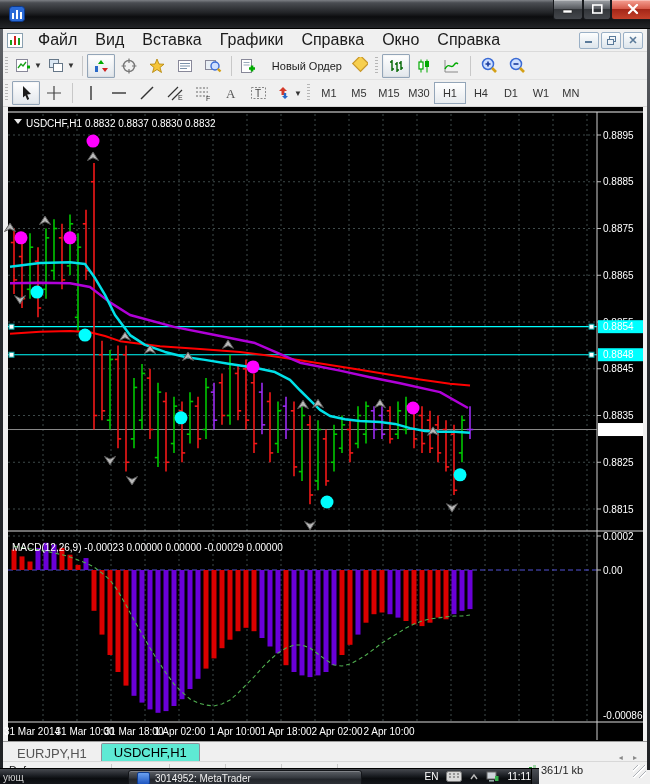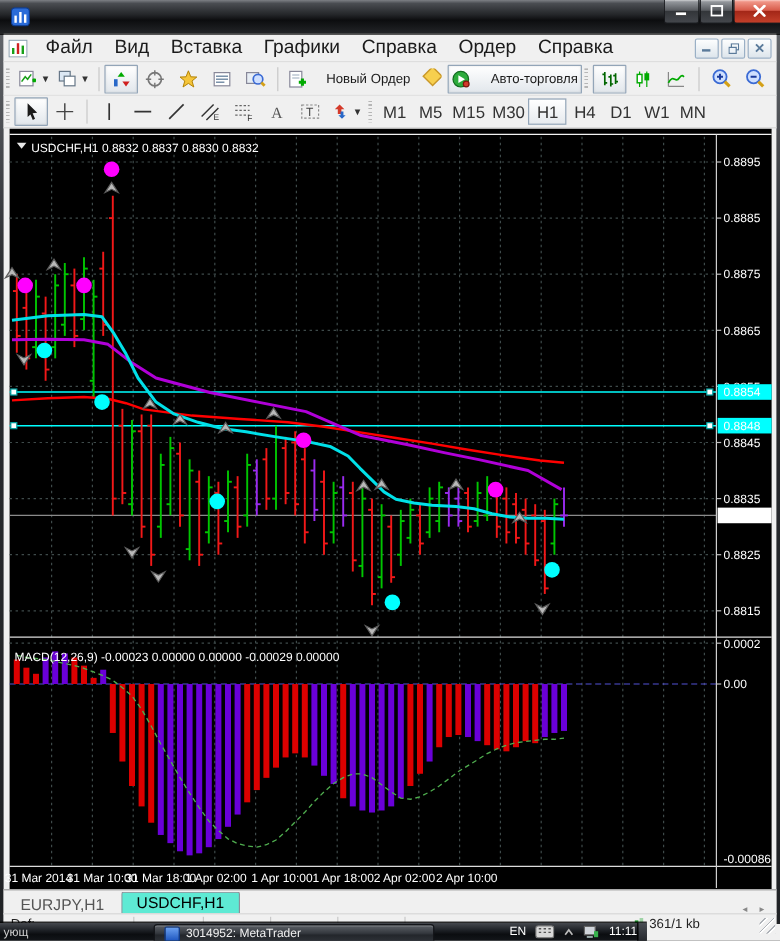--- a/index.html
+++ b/index.html
@@ -32,21 +32,21 @@
   .toolbar{left:3px;width:644px;background:#f0f0f0;display:flex;align-items:center}
   #toolbar1{top:52px;height:27px;border-bottom:1px solid #e2e2e2}
   #toolbar2{top:80px;height:26px;border-bottom:1px solid #d6d6d6}
   .grip{width:3px;height:18px;margin:0 4px 0 2px;background:repeating-linear-gradient(to bottom,#b6b6b6 0 1px,transparent 1px 3px)}
   .tbtn{height:22px;min-width:22px;display:flex;align-items:center;justify-content:center;padding:0 2px;border:1px solid transparent;border-radius:1px}
   .tbtn.pressed{border:1px solid #93a5b8;background:linear-gradient(#fff,#e2e7ec);box-shadow:inset 0 0 2px rgba(0,0,0,.12)}
   .tbtn .lbl{font-size:11px;color:#1b1b1b;margin-left:16px;white-space:nowrap}
   .caret{font-size:8px;color:#333;margin-left:2px}
   .tsep{width:1px;height:20px;background:#c8c8c8;margin:0 4px}
   .tf{height:20px;min-width:24px;padding:0 3px;display:flex;align-items:center;justify-content:center;
-      font-size:14px;color:#333}
+      font-size:11px;color:#333}
   .tf.pressed{border:1px solid #93a5b8;background:linear-gradient(#fff,#e6eaee)}
   
   #chart-area{left:8px;top:107px;width:635px;height:634px;background:#000}
   #chart-svg{left:0;top:0;pointer-events:none}
   #chart-svg text{font-family:"Liberation Sans",sans-serif;font-size:10px;fill:#fff}
   
   #tabsbar{left:3px;top:741px;width:644px;height:20px;background:#f0f0f0;border-top:1px solid #9b9b9b;display:flex;align-items:flex-end}
   .tab{height:17px;line-height:17px;padding:0 12px;font-size:13px;color:#555;margin-left:2px}
   .tab.active{background:#5eead4;border:1px solid #8d909a;border-bottom:none;border-radius:2px 2px 0 0;color:#000;height:18px;line-height:18px}
   #tab-arrows{margin-left:auto;padding-right:6px;font-size:8px;color:#888;letter-spacing:4px}
@@ -447,21 +447,21 @@
     <rect x="0.5" y="0.5" width="15" height="14" fill="#fff" stroke="#8aa0b0"></rect>
     <rect x="3" y="7" width="2" height="5" fill="#18a018"></rect>
       <rect x="7" y="3" width="2" height="9" fill="#d02020"></rect>
     <rect x="11" y="5" width="2" height="7" fill="#18a018"></rect>
   </svg>
   <div class="menu-item">Файл</div>
   <div class="menu-item">Вид</div>
   <div class="menu-item">Вставка</div>
   <div class="menu-item">Графики</div>
   <div class="menu-item">Справка</div>
-  <div class="menu-item">Ордер</div>
+  <div class="menu-item">Окно</div>
   <div class="menu-item">Справка</div>
   <div id="mdi-controls">
     <div class="mdibtn">
         <svg width="8" height="8">
           <rect x="0" y="5" width="7" height="2" fill="#5a7a9a"></rect>
         </svg>
       </div>
     <div class="mdibtn">
         <svg width="9" height="9">
           <rect x="2.5" y="0.5" width="6" height="5" fill="none" stroke="#5a7a9a"></rect>
@@ -532,28 +532,20 @@
         <path d="M4.5,4.5 h6 M4.5,7 h6" stroke="#9ab" stroke-width="1"></path>
         <path d="M10,10.5 h6 M13,7.5 v6" stroke="#0a0" stroke-width="2.6"></path>
       </svg>
     <span class="lbl">Новый Ордер</span>
     </div>
   <div class="tbtn">
     <svg width="18" height="17">
         <rect x="5" y="1" width="11" height="11" transform="rotate(45 10.5 6.5)" fill="#f7cf4e" stroke="#c9982a" stroke-width="1.2"></rect>
       </svg>
     </div>
-  <div class="tbtn pressed">
-    <svg width="17" height="16">
-        <circle cx="8" cy="8" r="6.5" fill="#2cab3c" stroke="#116b1e"></circle>
-        <path d="M6,4.8 L11.5,8 L6,11.2 Z" fill="#fff"></path>
-        <circle cx="12.5" cy="12" r="2.4" fill="#d43a2a" stroke="#7d170c"></circle>
-      </svg>
-    <span class="lbl">Авто-торговля</span>
-    </div>
   <div class="grip"></div>
   <div class="tbtn pressed">
     <svg width="16" height="16">
         <path d="M4,2 V13 M2,4 H4 M4,11 H6" stroke="#060" stroke-width="1.4" fill="none"></path>
         <path d="M9,4 V14 M7,6 H9 M9,12 H11" stroke="#060" stroke-width="1.4" fill="none"></path>
         <path d="M13,3 V12 M11,5 H13 M13,10 H15" stroke="#060" stroke-width="1.4" fill="none"></path>
       </svg>
     </div>
   <div class="tbtn">
     <svg width="16" height="16">

